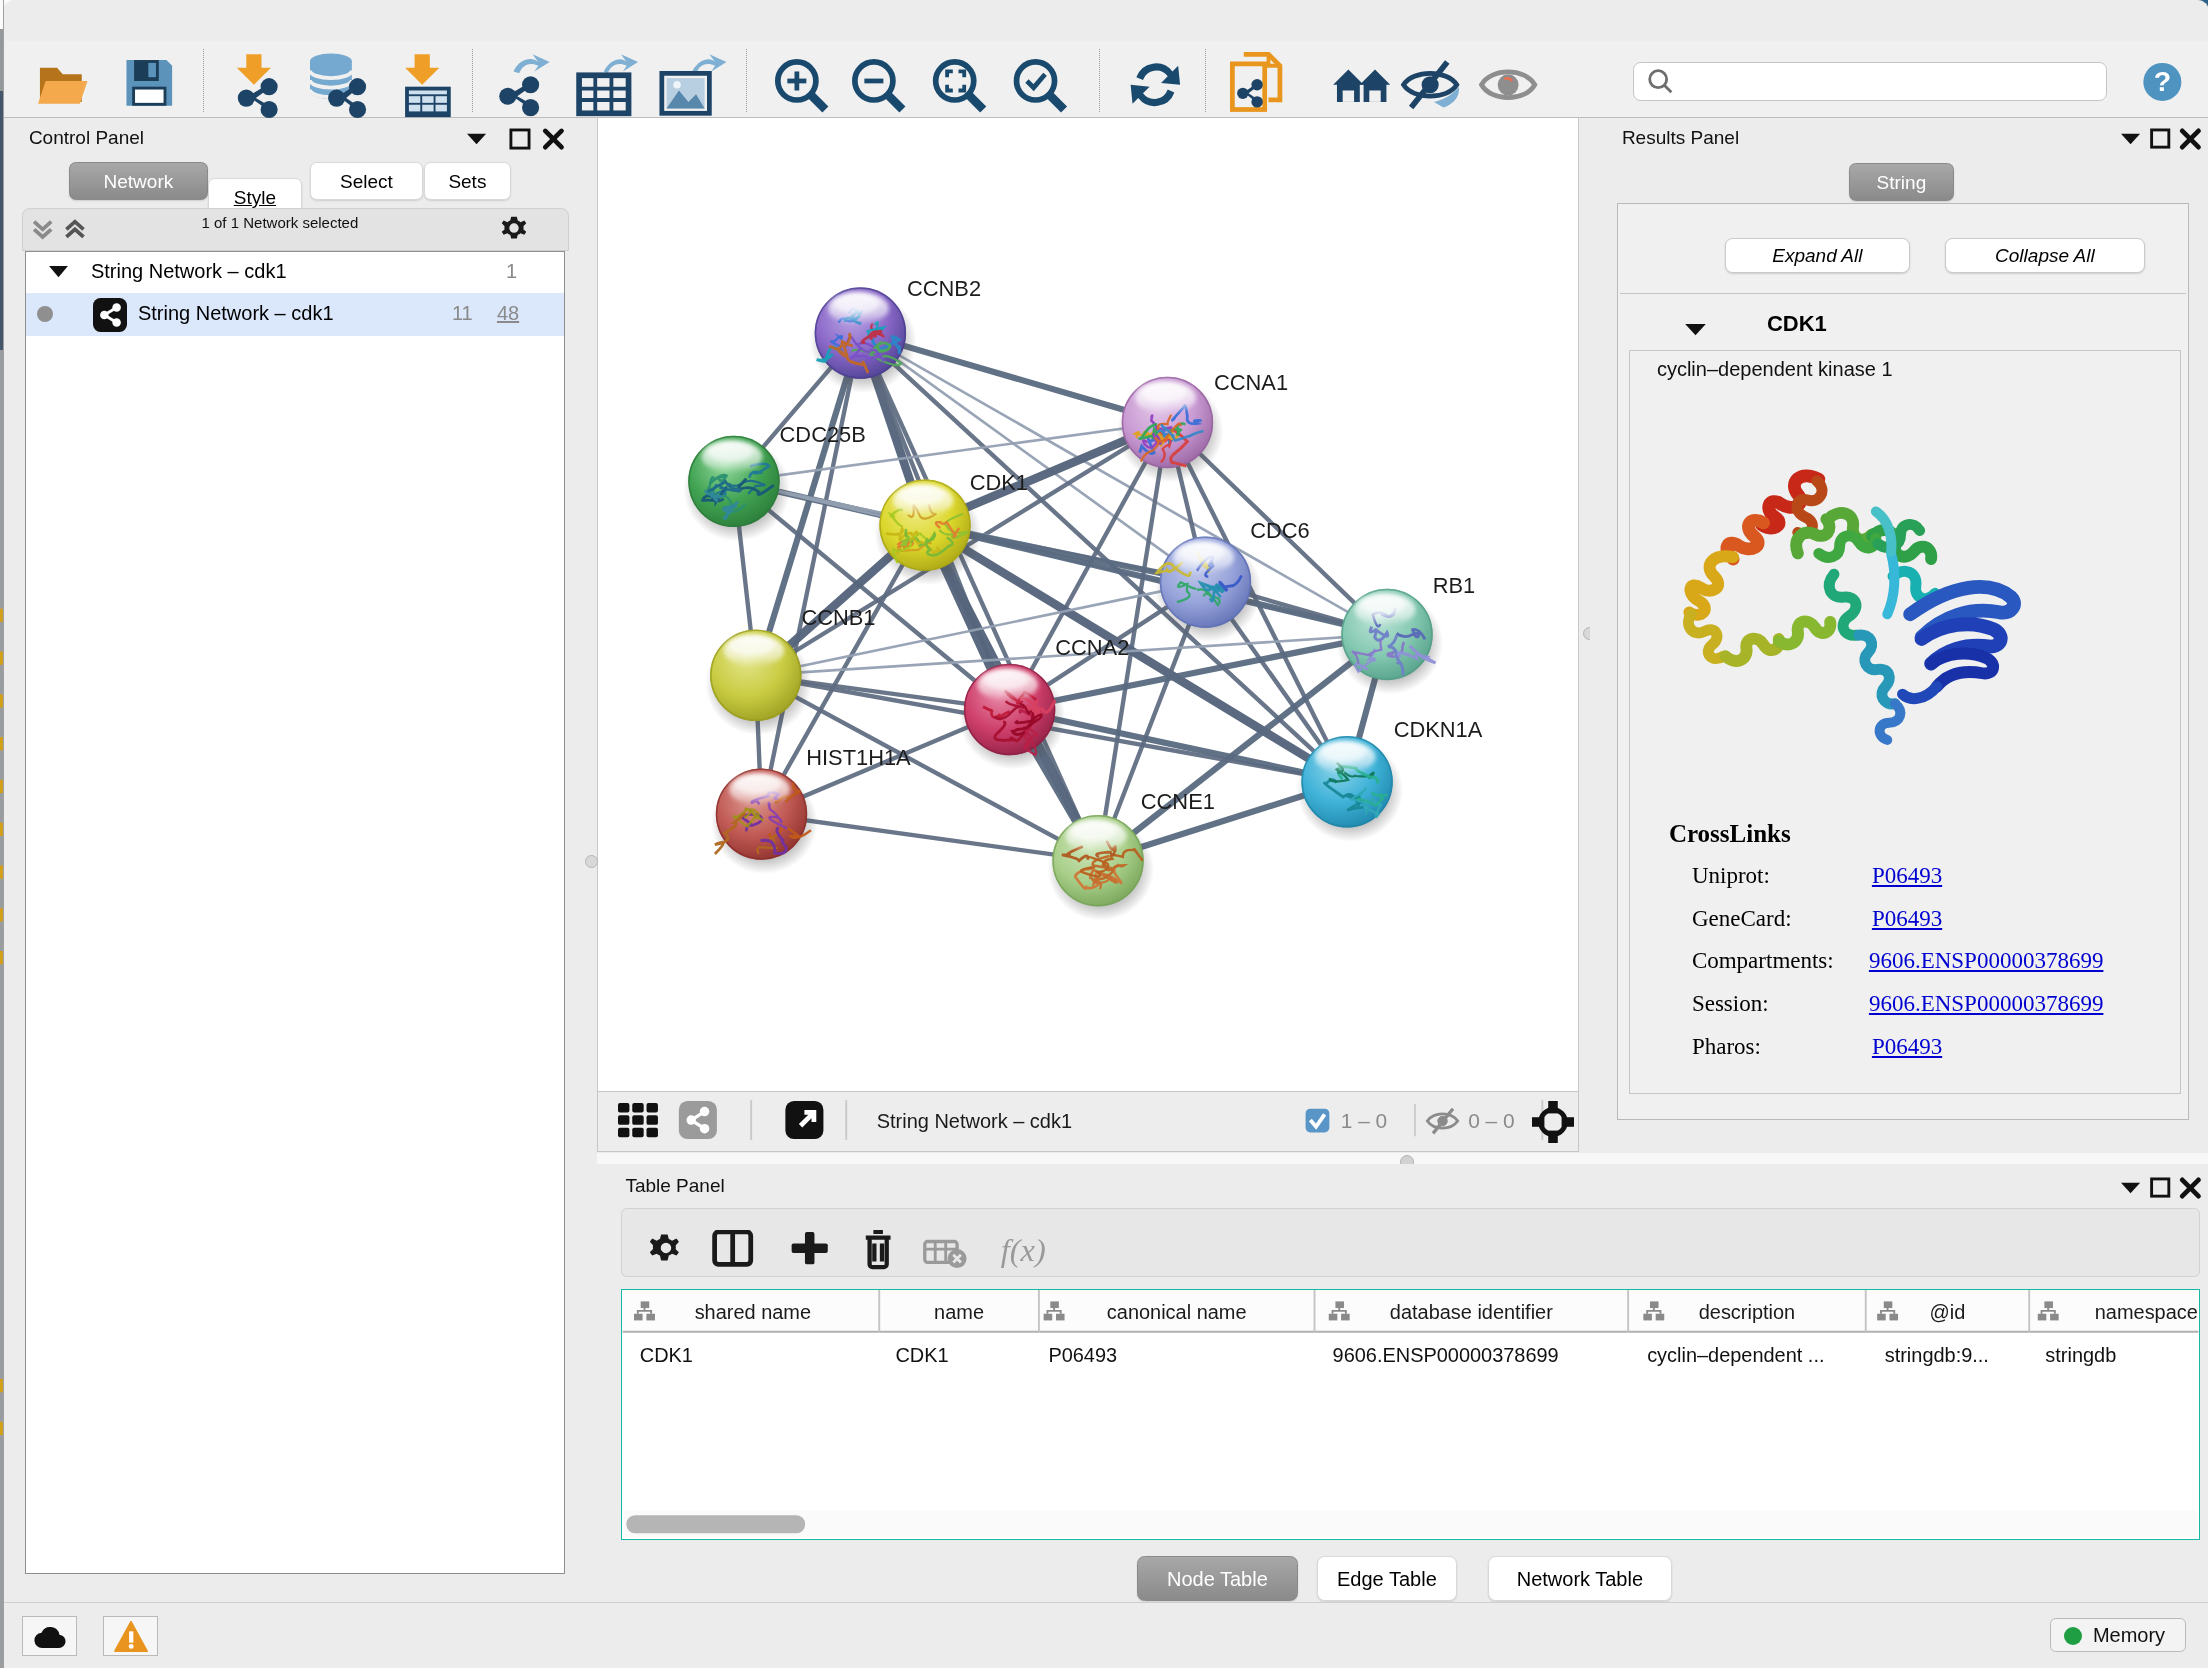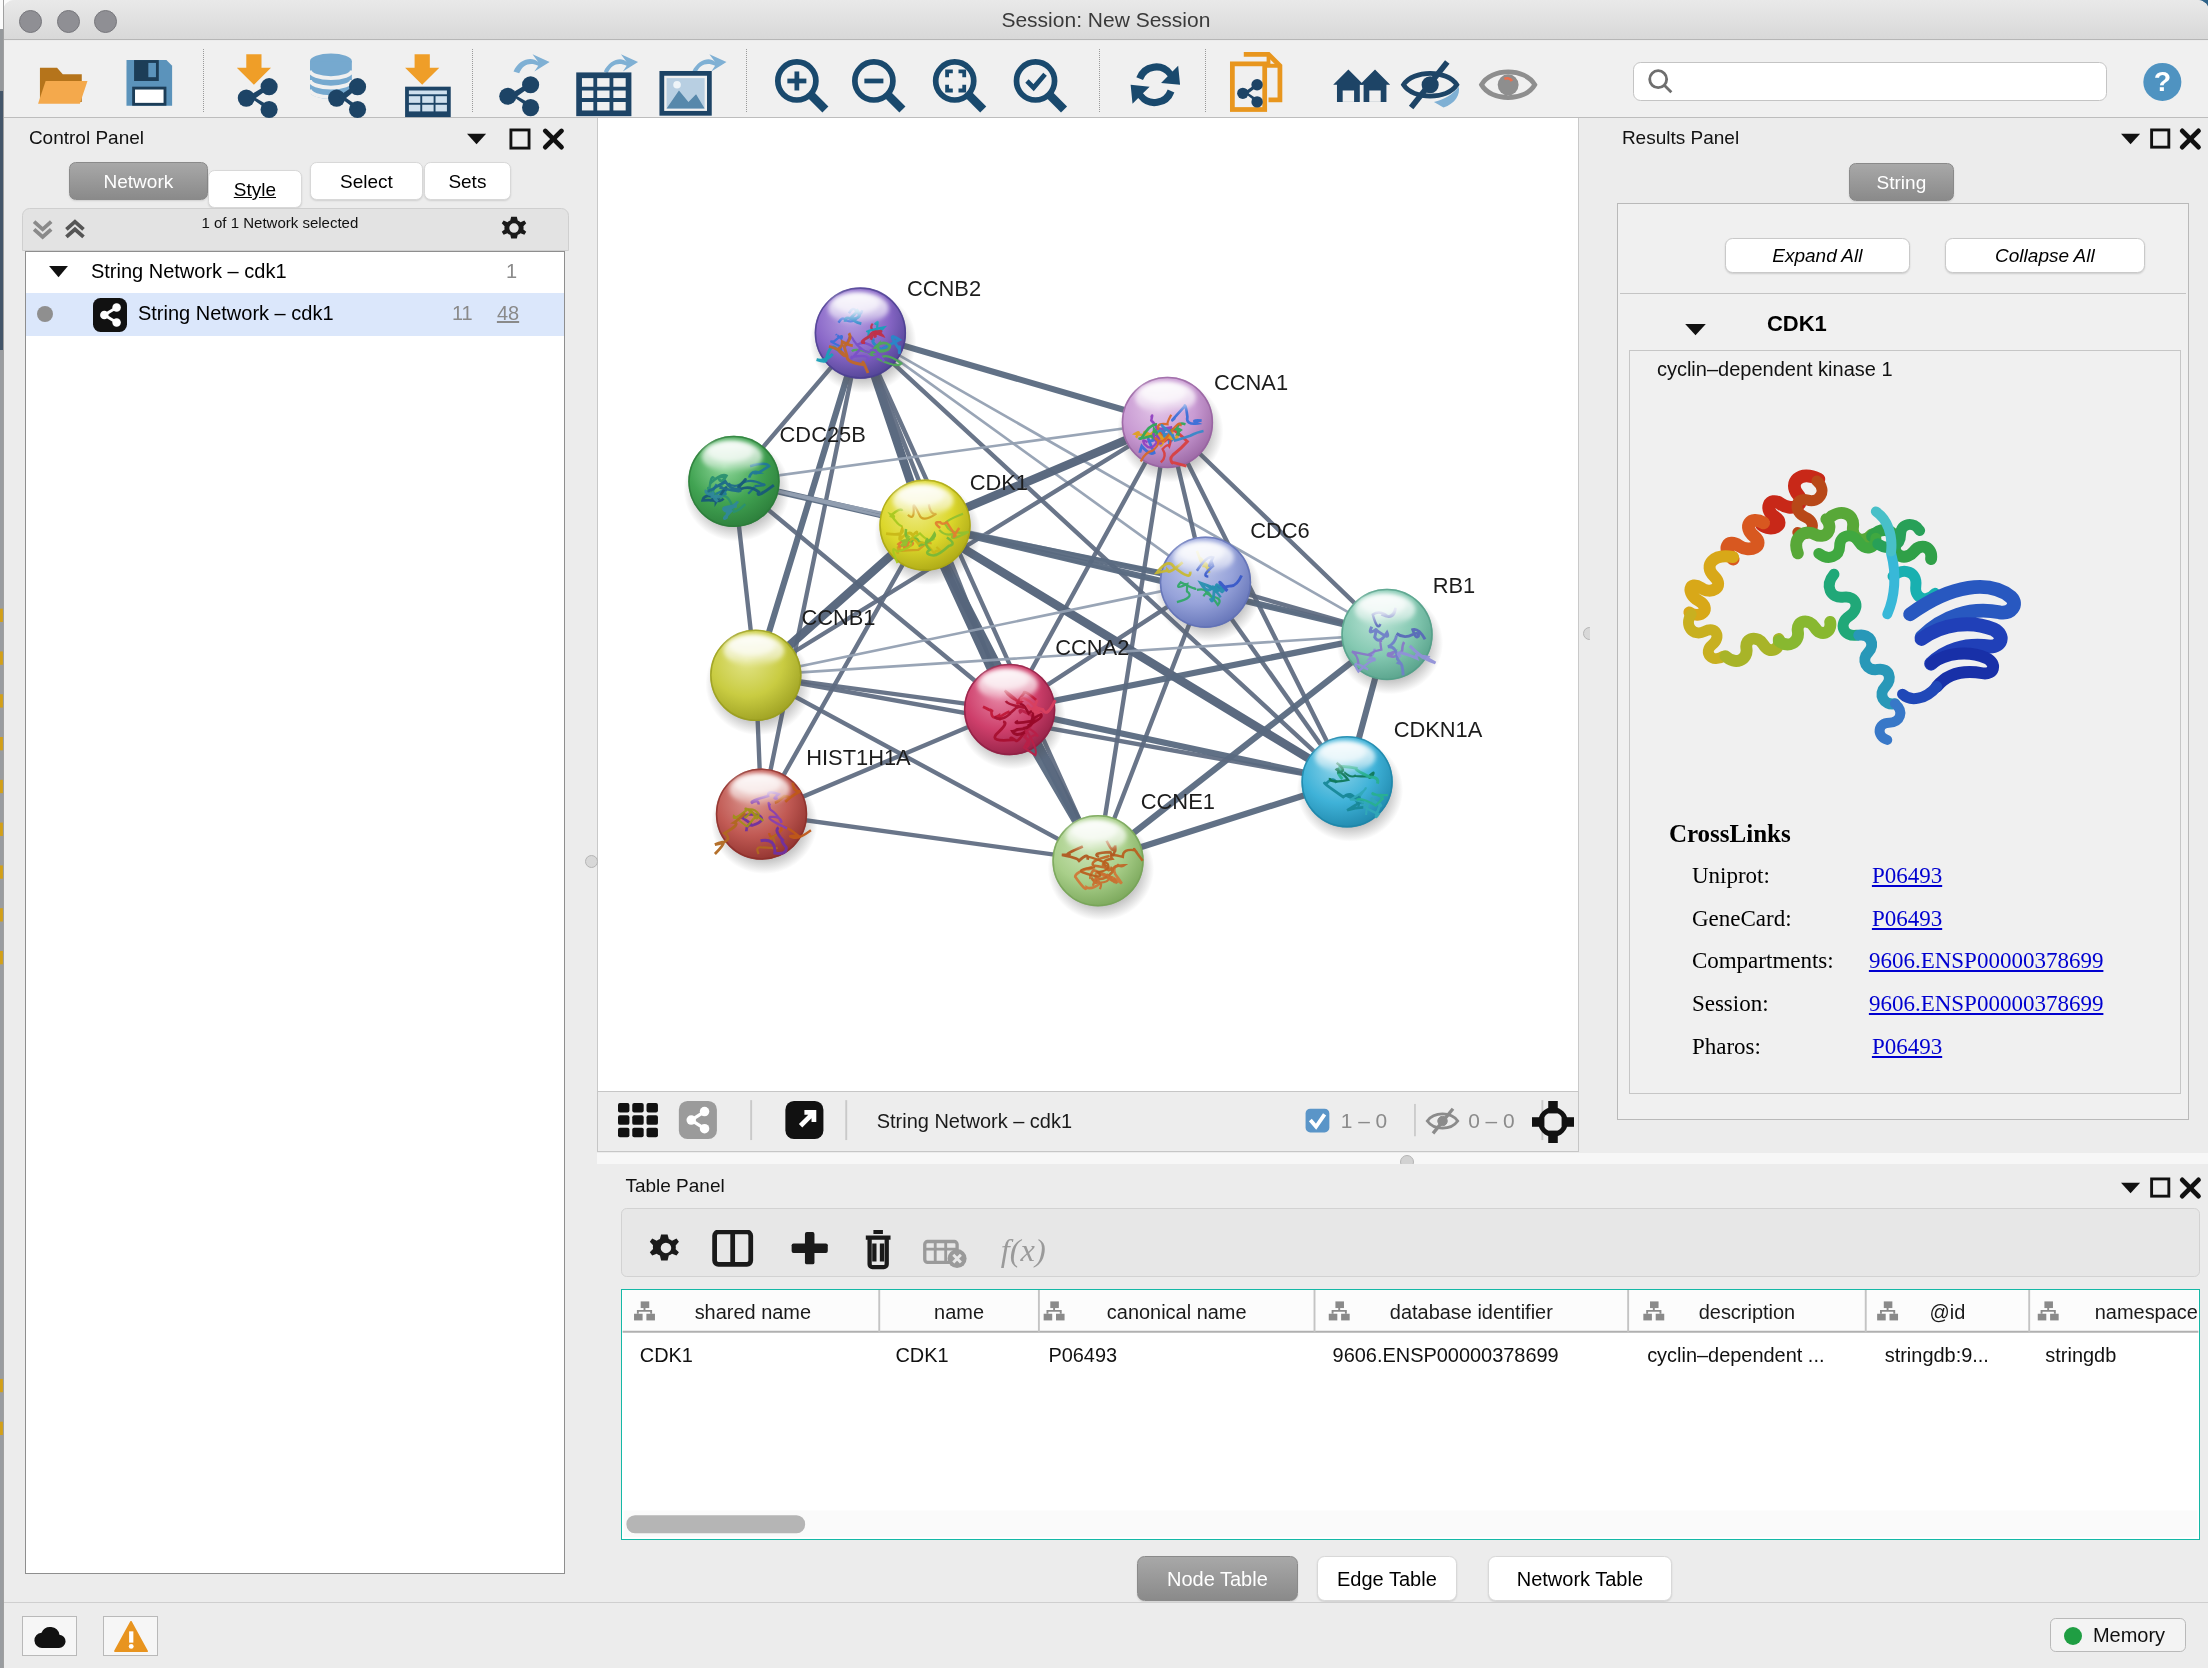--- a/index.html
+++ b/index.html
@@ -55,26 +55,20 @@
       <rect x="0" y="1082" width="3" height="14"></rect>
       <rect x="0" y="1127" width="3" height="14"></rect>
     </g>
   </svg>
 
   <div class="abs" style="left:0;top:0;width:28.5px;height:28.5px;background:#fbfbfb;"></div>
   <div class="abs" style="left:2173px;top:0;width:35px;height:28.5px;background:#2e6288;"></div>
   <div class="abs" style="left:2.9px;top:0;width:1px;height:1668px;background:#a0a0a0;z-index:5;"></div>
   <div class="window">
 
-    <div class="titlebar">
-      <div class="tl" style="left:16px;"></div>
-      <div class="tl" style="left:54px;"></div>
-      <div class="tl" style="left:91px;"></div>
-      <div class="title-text">Session: New Session</div>
-    </div>
 
     <div class="toolbar" id="maintoolbar">
       <div class="vsep" style="left:200px;"></div>
       <div class="vsep" style="left:469px;"></div>
       <div class="vsep" style="left:743px;"></div>
       <div class="vsep" style="left:1096px;"></div>
       <div class="vsep" style="left:1202px;"></div>
       <div class="searchbox">
         <svg width="32" height="32" style="position:absolute;left:11.4px;top:2.9px" viewBox="0 0 34 34">
           <circle cx="14" cy="14" r="9" fill="none" stroke="#6e6e6e" stroke-width="3"></circle>
@@ -246,21 +240,21 @@
       <svg class="abs" style="left:464px;top:7.6px;" width="105" height="27" viewBox="0 0 110 28">
         <path d="M0 8 L20 8 L10 19 Z" fill="#111"></path>
         <rect x="46" y="4" width="19" height="19" fill="none" stroke="#111" stroke-width="3"></rect>
         <g stroke="#111" stroke-width="5" stroke-linecap="round">
           <line x1="82" y1="5" x2="99" y2="22"></line>
           <line x1="99" y1="5" x2="82" y2="22"></line>
         </g>
       </svg>
 
       <div class="tab sel" style="left:66px;top:44px;width:139px;">Network</div>
-      <div class="tab" style="left:205px;top:52px;width:94px;text-decoration:underline;">Style</div>
+      <div class="tab" style="left:205px;top:60px;width:94px;text-decoration:underline;">Style</div>
       <div class="tab" style="left:307px;top:44px;width:113px;">Select</div>
       <div class="tab" style="left:421px;top:44px;width:87px;">Sets</div>
 
       <div class="abs" style="left:19px;top:90px;width:547px;height:43px;background:#e3e3e3;border:1px solid #cfcfcf;border-radius:7.6px 7.6px 0 0;"></div>
       <svg class="abs" style="left:28.5px;top:98px;" width="67" height="28.5" viewBox="0 0 70 30">
         <g stroke="#8a8a8a" stroke-width="4" fill="none">
           <path d="M3 6 L12 14 L21 6"></path>
           <path d="M3 14 L12 22 L21 14"></path>
         </g>
         <g stroke="#555" stroke-width="4" fill="none">

